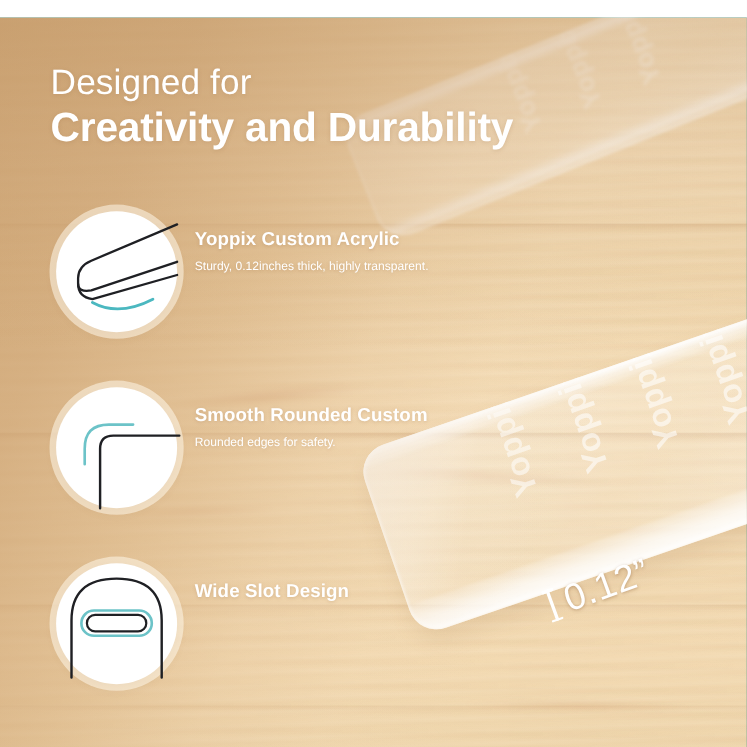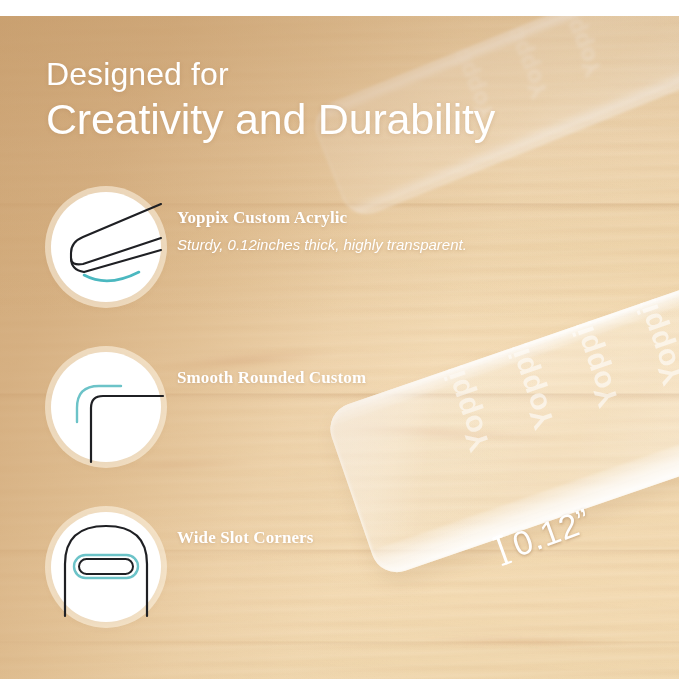--- a/index.html
+++ b/index.html
@@ -290,22 +290,22 @@
     text-shadow: 0 1px 4px rgba(150,105,62,.22);
   }
   .headline-line1 {
     display: block;
     font-size: 32px;
     font-weight: 300;
     letter-spacing: .1px;
   }
   .headline-line2 {
     display: block;
-    font-size: 43px;
-    font-weight: 400;
+    font-size: 37px;
+    font-weight: 700;
     letter-spacing: -.2px;
   }
 
   .features {
     position: absolute;
     left: 46px;
     top: 170px;
     width: 420px;
   }
   .feature {
@@ -337,28 +337,26 @@
     width: 290px;
     color: #ffffff;
     text-shadow: 0 1px 3px rgba(150,105,62,.25);
   }
   .feature-title {
     display: block;
     font-size: 17px;
     font-weight: 700;
     letter-spacing: .1px;
     margin-bottom: 7px;
-    font-family: Liberation Serif, serif;
   }
   .feature-desc {
     display: block;
-    font-size: 15px;
+    font-size: 11px;
     font-weight: 400;
     line-height: 1.36;
-    font-style: italic;
   }
 </style>
 </head>
 <body>
 
 <div id="scene">
 
   <div class="wood-base"></div>
   <div class="wood-planks"></div>
   <div class="wood-grain"></div>
@@ -430,34 +428,35 @@
         <div class="badge">
           <svg width="110" height="110" viewBox="0 0 110 110">
 
             <path d="M40 110 L40 56 Q40 44 52 44 L112 44" fill="none" stroke="#1f2024" stroke-width="2.2" stroke-linecap="round" stroke-linejoin="round"></path>
 
             <path d="M26 70 L26 56 Q26 34 48 34 L70 34" fill="none" stroke="#6cc3c8" stroke-width="2.4" stroke-linecap="round"></path>
           </svg>
         </div>
         <div class="feature-text">
           <span class="feature-title">Smooth Rounded Custom</span>
+          <span class="feature-desc">Rounded edges for safety.</span>
         </div>
       </div>
 
       <div class="feature">
         <div class="badge">
           <svg width="110" height="110" viewBox="0 0 110 110">
 
             <path d="M14 104 L14 52 Q14 14 55 14 Q96 14 96 52 L96 104" fill="none" stroke="#1f2024" stroke-width="2.2" stroke-linecap="round" stroke-linejoin="round"></path>
 
             <rect x="23" y="43" width="64" height="23" rx="11.5" fill="none" stroke="#6cc3c8" stroke-width="2.4"></rect>
 
             <rect x="28" y="47" width="54" height="15" rx="7.5" fill="none" stroke="#1f2024" stroke-width="2"></rect>
           </svg>
         </div>
         <div class="feature-text">
-          <span class="feature-title">Wide Slot Corners</span>
+          <span class="feature-title">Wide Slot Design</span>
         </div>
       </div>
 
     </div>
   </div>
 </div>
 
 </body></html>

